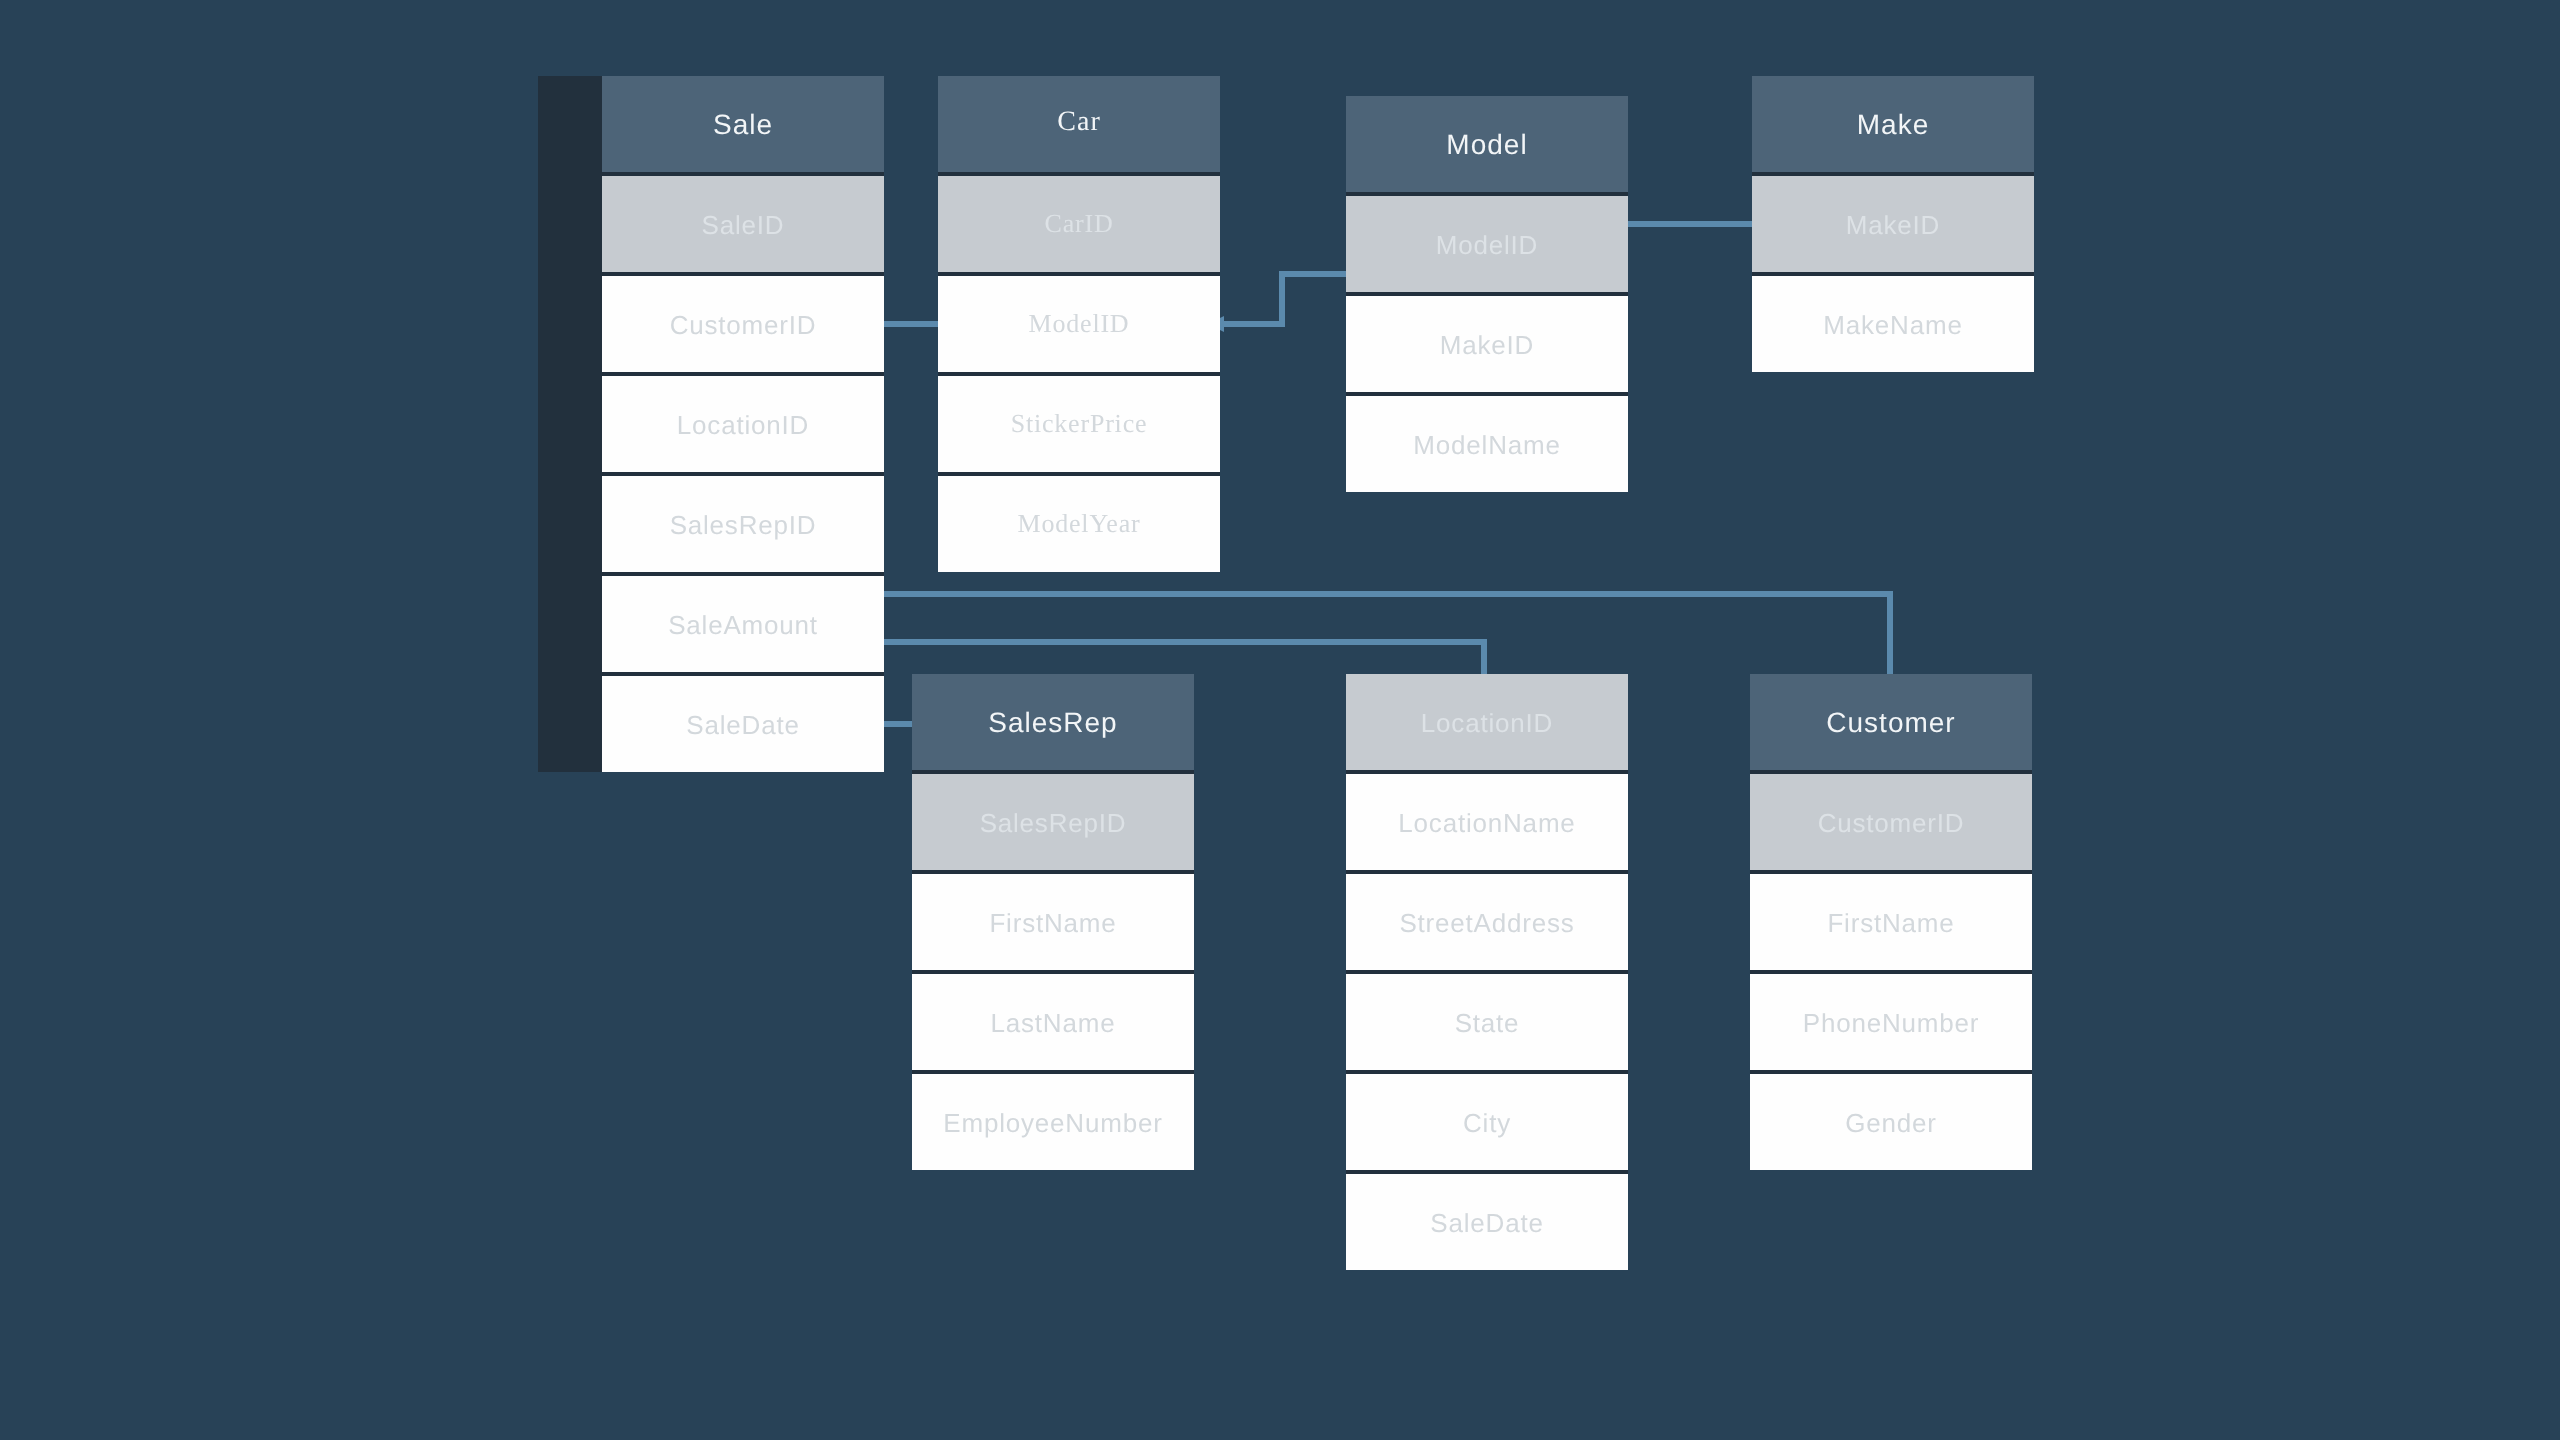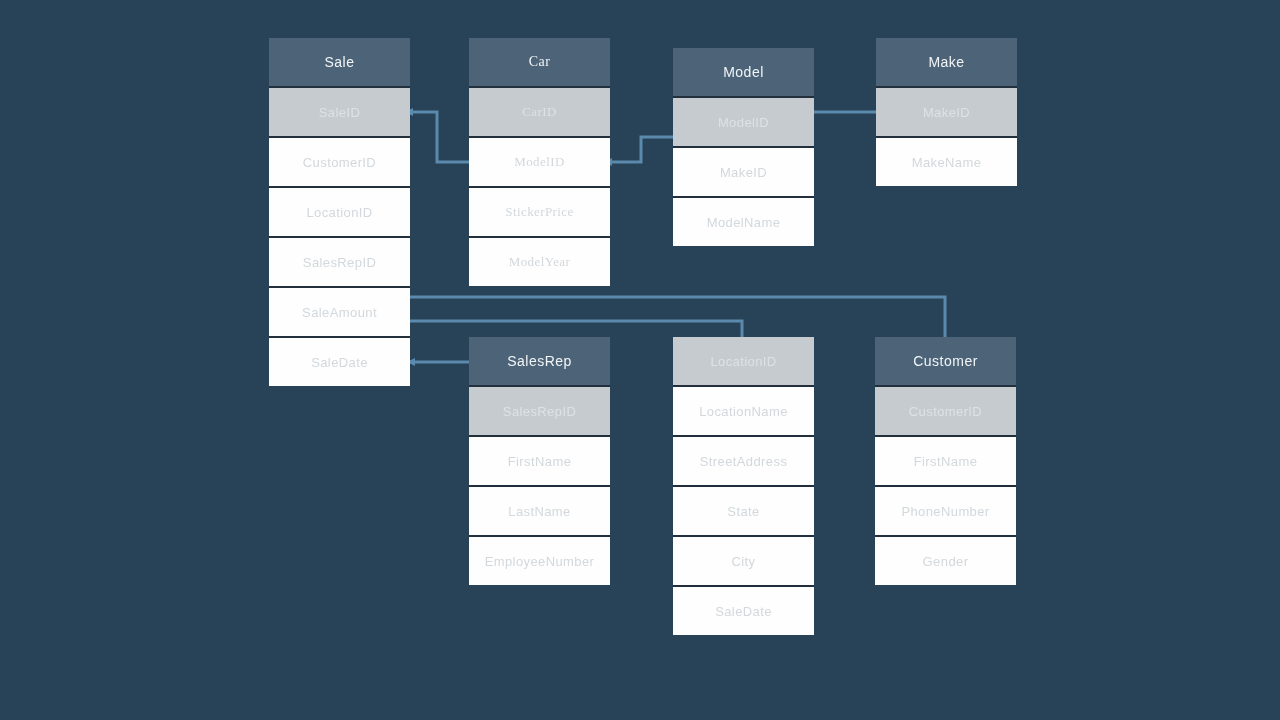--- a/index.html
+++ b/index.html
@@ -65,21 +65,21 @@
       <polyline points="604,162 641,162 641,137 674,137" fill="none" stroke="#5b8aad" stroke-width="3"></polyline>
       <polygon points="604,162 612,158 612,166" fill="#5b8aad"></polygon>
       <polyline points="796,112 877,112" fill="none" stroke="#5b8aad" stroke-width="3"></polyline>
       <polygon points="796,112 804,108 804,116" fill="#5b8aad"></polygon>
       <polyline points="408,297 945,297 945,339" fill="none" stroke="#5b8aad" stroke-width="3"></polyline>
       <polyline points="408,321 742,321 742,339" fill="none" stroke="#5b8aad" stroke-width="3"></polyline>
       <polyline points="407,362 470,362" fill="none" stroke="#5b8aad" stroke-width="3"></polyline>
       <polygon points="407,362 415,358 415,366" fill="#5b8aad"></polygon>
     </svg>
   <div id="tables-layer">
-      <div class="db-table" style="left: 269px; top: 38px;">
+      <div class="db-table" style="left: 269px; top: 38px; padding-left: 32px;">
         <div class="hdr">Sale</div>
         <div class="row pk">SaleID</div>
         <div class="row">CustomerID</div>
         <div class="row">LocationID</div>
         <div class="row">SalesRepID</div>
         <div class="row">SaleAmount</div>
         <div class="row">SaleDate</div>
       </div>
       <div class="db-table" style="left: 469px; top: 38px; font-family: Liberation Serif, serif;">
         <div class="hdr">Car</div>
@@ -92,21 +92,21 @@
         <div class="hdr">Model</div>
         <div class="row pk">ModelID</div>
         <div class="row">MakeID</div>
         <div class="row">ModelName</div>
       </div>
       <div class="db-table" style="left: 876px; top: 38px;">
         <div class="hdr">Make</div>
         <div class="row pk">MakeID</div>
         <div class="row">MakeName</div>
       </div>
-      <div class="db-table" style="left: 469px; top: 337px; text-align: right;">
+      <div class="db-table" style="left: 456px; top: 337px; text-align: right;">
         <div class="hdr">SalesRep</div>
         <div class="row pk">SalesRepID</div>
         <div class="row">FirstName</div>
         <div class="row">LastName</div>
         <div class="row">EmployeeNumber</div>
       </div>
       <div class="db-table" style="left: 673px; top: 337px;">
         <div class="row pk">LocationID</div>
         <div class="row">LocationName</div>
         <div class="row">StreetAddress</div>

